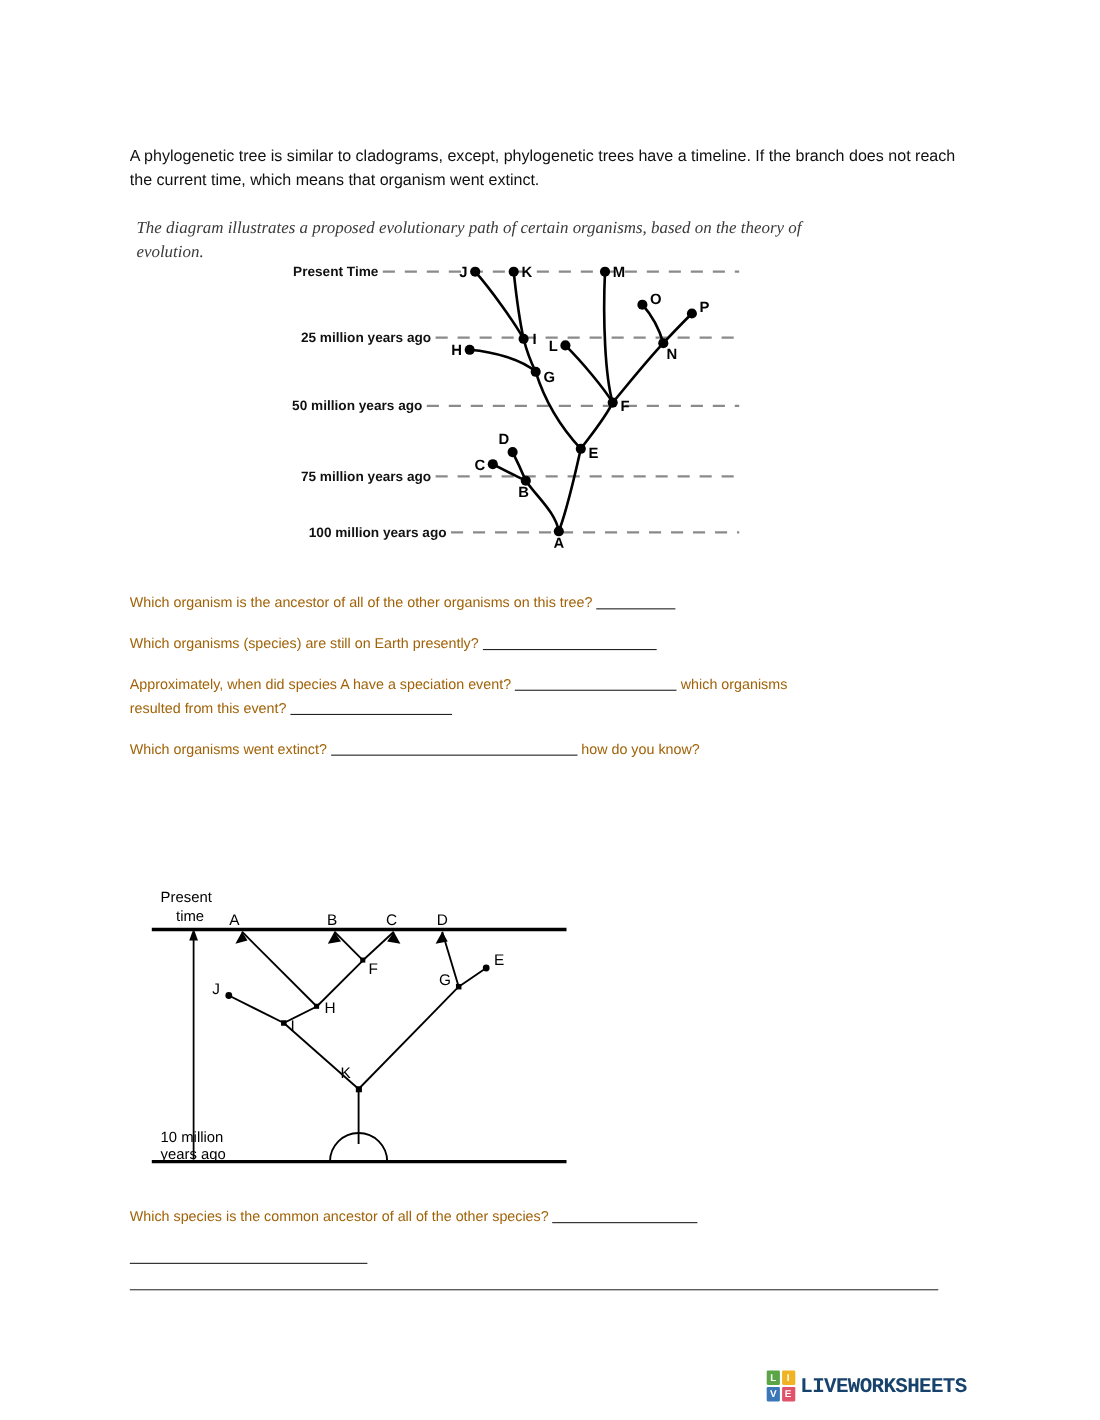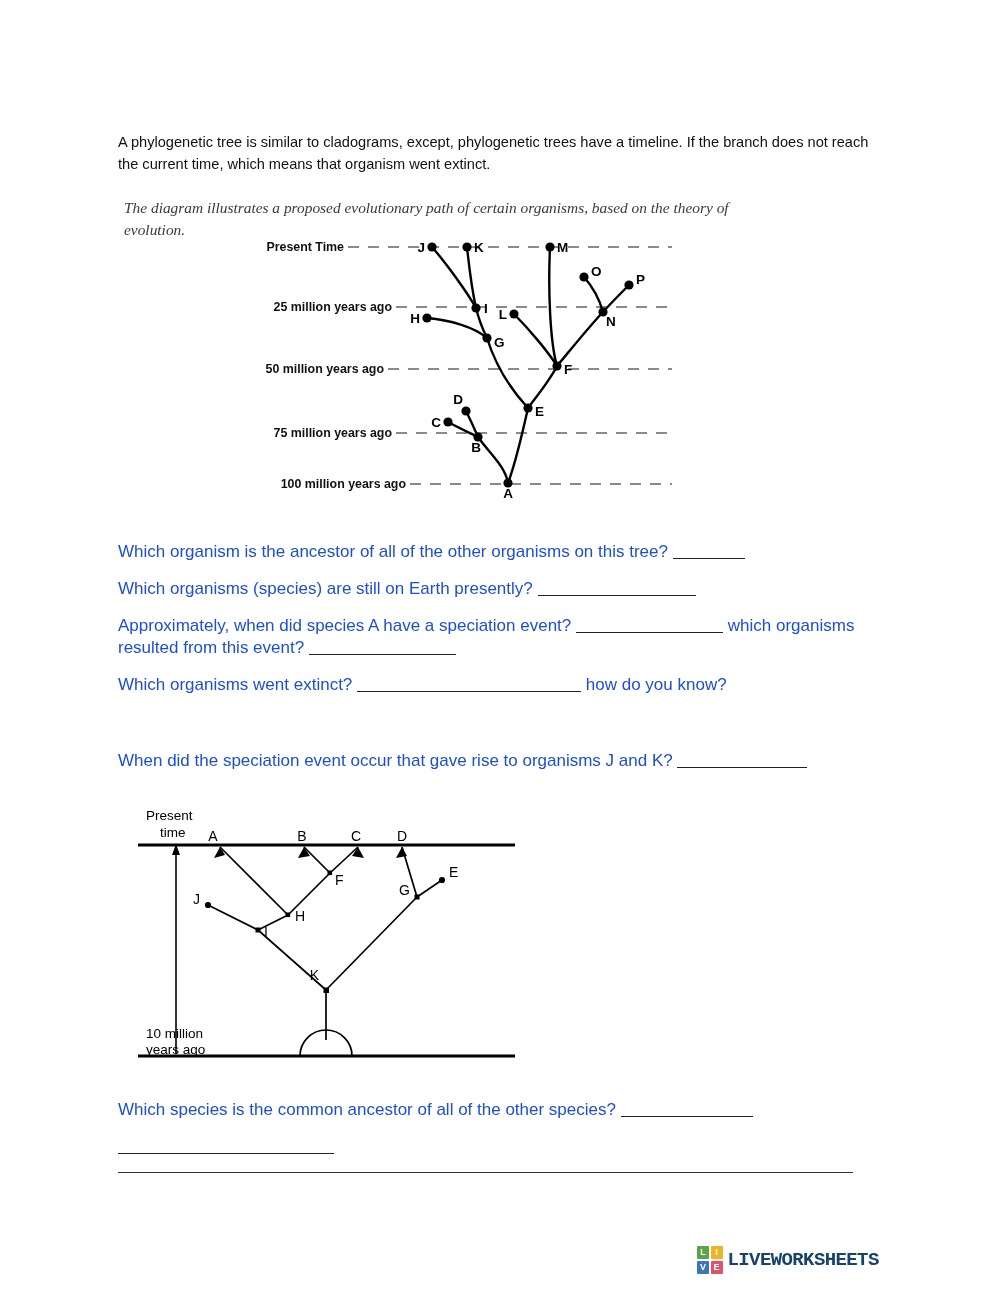--- a/index.html
+++ b/index.html
@@ -27,21 +27,21 @@
     font-size:15.4px;line-height:22px;color:#3a3a3a;font-style:italic;
   }
 
   
   .fig1{position:absolute;left:220px;top:230px;width:470px;height:268px;}
   .fig1 svg{display:block;}
 
   
   .q{
     position:absolute;left:118px;width:770px;
-    font-size:17px;line-height:22px;color:#1d4ed8;
+    font-size:13px;line-height:22px;color:#a16207;
   }
   .q .blank{
     display:inline-block;border-bottom:1.3px solid #222;
     vertical-align:-2px;height:15px;
   }
 
   
   .fig2{position:absolute;left:130px;top:800px;width:400px;height:268px;}
   .fig2 svg{display:block;}
 
@@ -193,24 +193,20 @@
     <span class="blank" style="width:147px"></span>
   </p>
 
   <p class="q" style="top:657px">
     <span>Which organisms went extinct?</span>
     <span class="blank" style="width:224px"></span>
     <span>how do you know?</span>
   </p>
 
 
-  <p class="q" style="top:733px">
-    <span>When did the speciation event occur that gave rise to organisms J and K?</span>
-    <span class="blank" style="width:130px"></span>
-  </p>
 
   <div class="fig2">
     <svg width="400" height="268" viewBox="0 0 400 268" xmlns="http://www.w3.org/2000/svg">
 
       <line x1="8" y1="45" x2="385" y2="45" stroke="#000" stroke-width="3"></line>
 
       <line x1="8" y1="256" x2="385" y2="256" stroke="#000" stroke-width="3"></line>
 
       <line x1="46" y1="254" x2="46" y2="52" stroke="#000" stroke-width="1.6"></line>
       <polygon points="46,44 42,55 50,55" fill="#000"></polygon>

